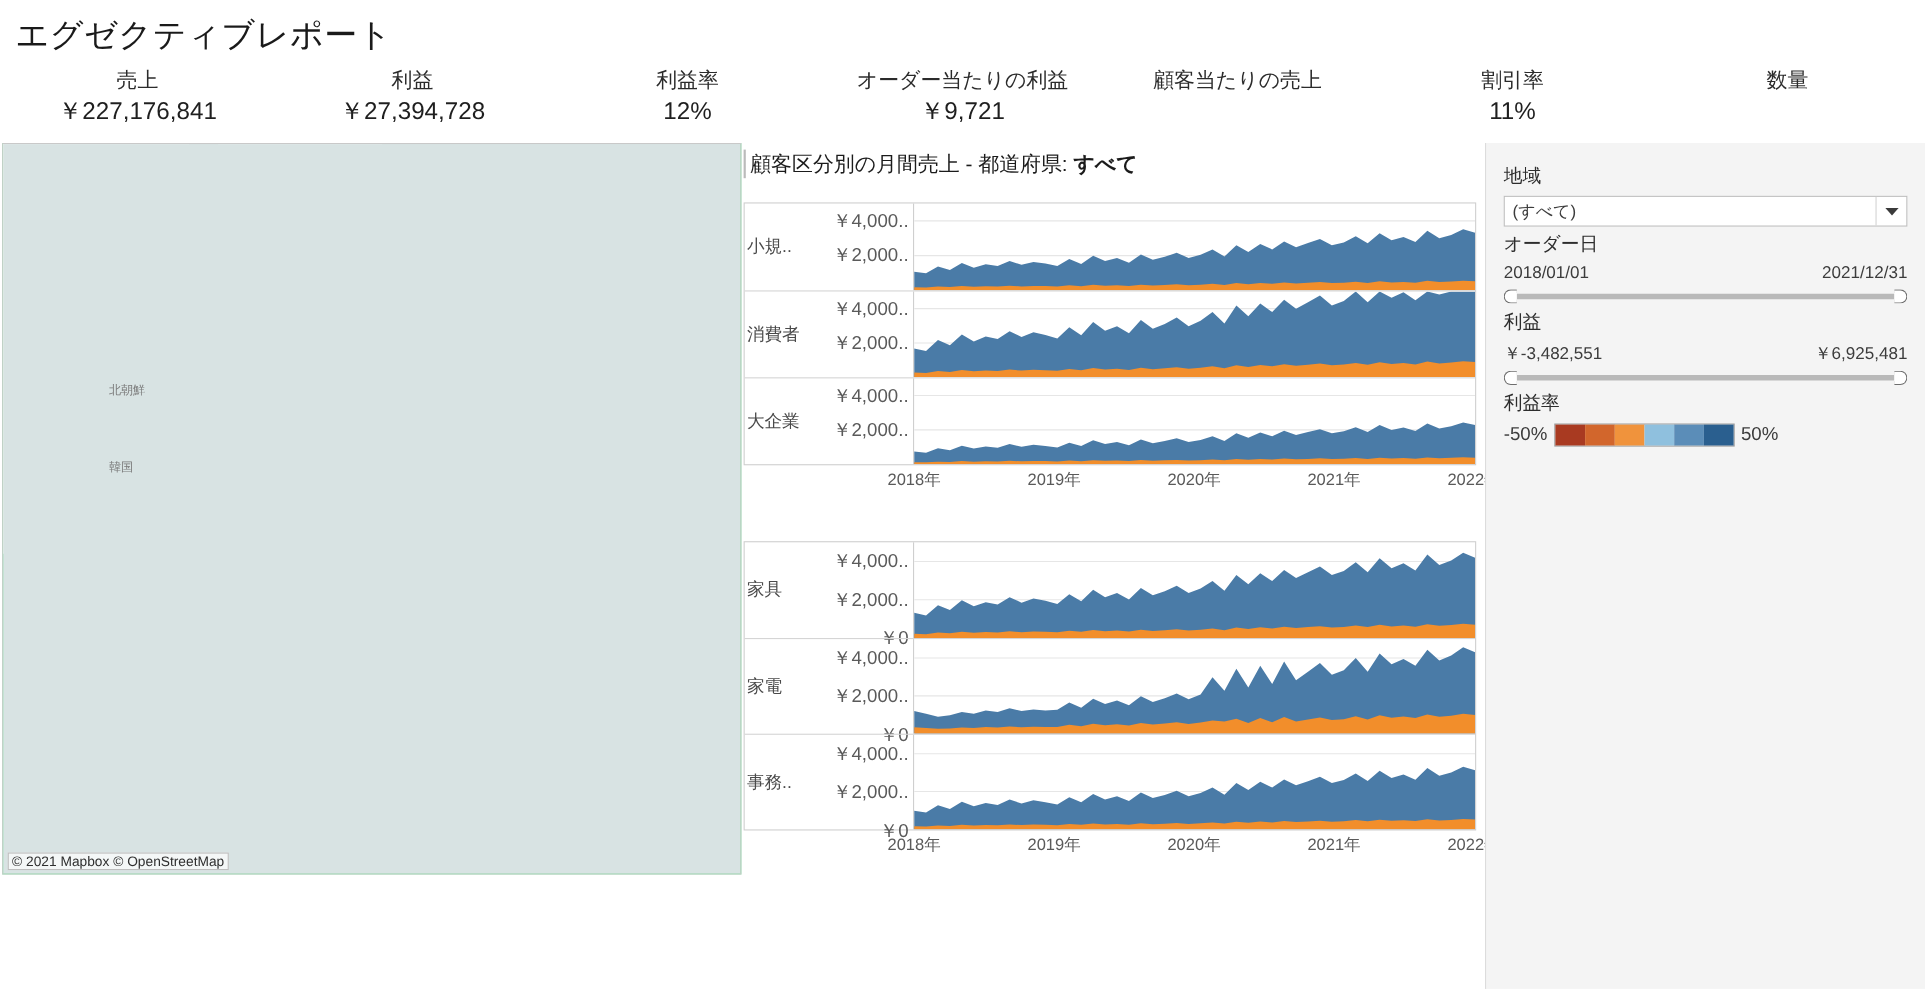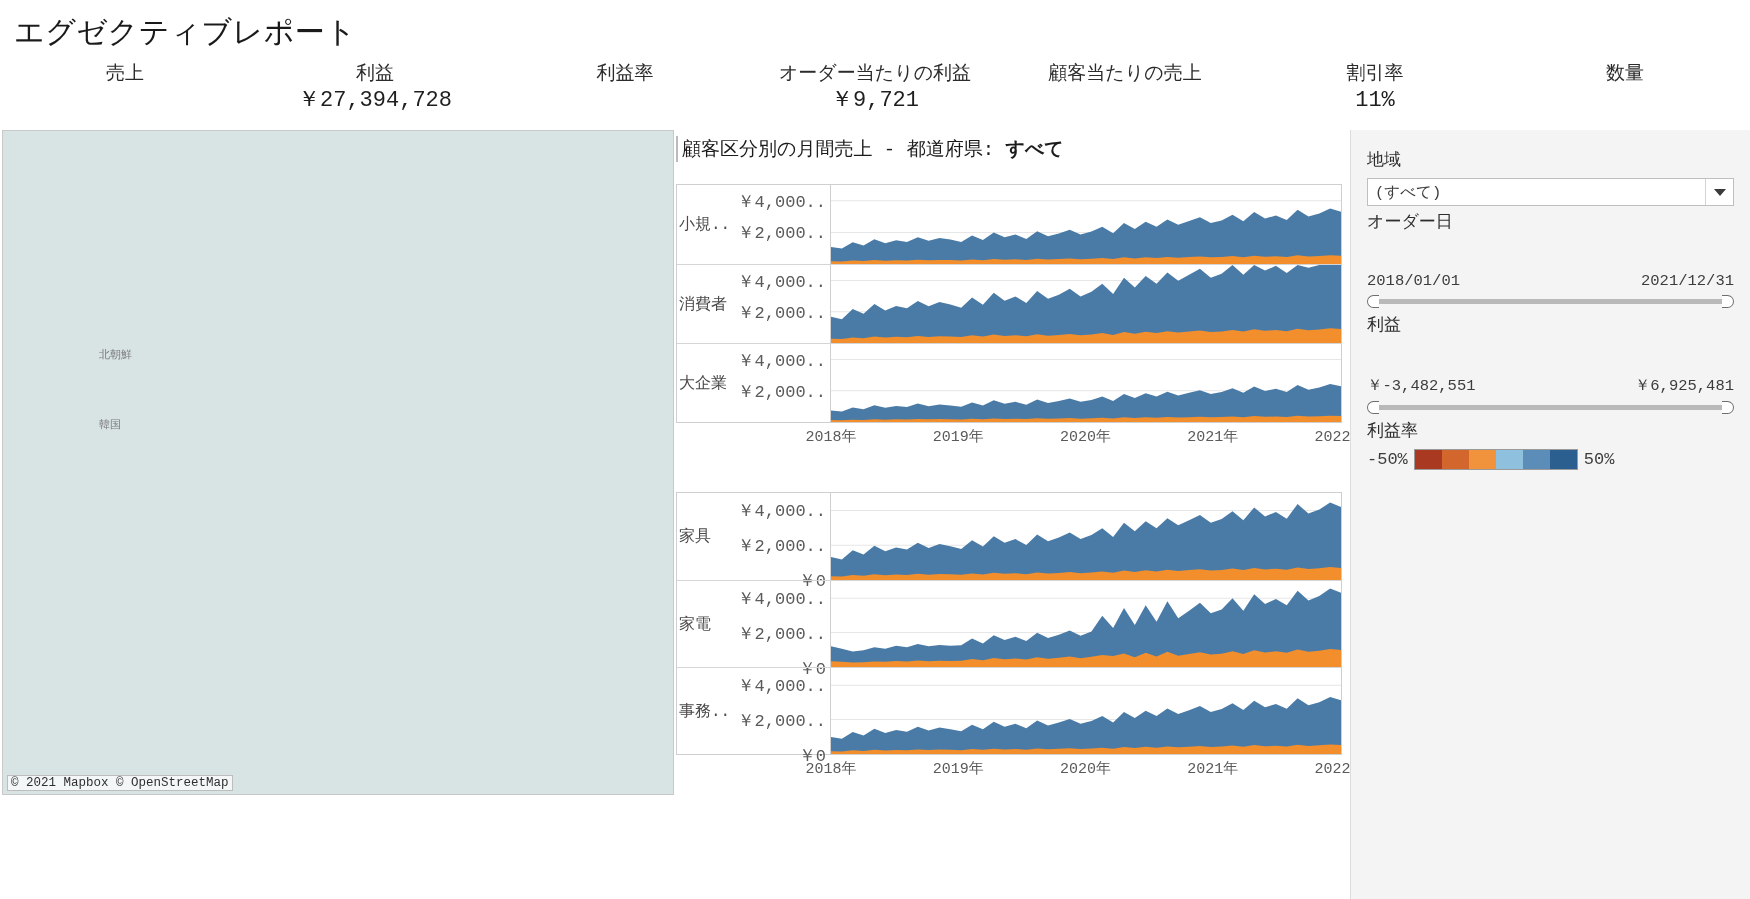--- a/index.html
+++ b/index.html
@@ -4,21 +4,21 @@
 <title>Executive Report Dashboard</title>
 <style>
   * { box-sizing: border-box; }
   html, body {
     margin: 0; padding: 0;
     width: 1750px; height: 899px;
     background: #ffffff;
     font-family: "Liberation Sans", "DejaVu Sans", sans-serif;
     overflow: hidden;
   }
-  #root { position: relative; width: 1750px; height: 899px; background:#fff;font-family:Liberation Mono, monospace; }
+  #root { position: relative; width: 1750px; height: 899px; background:#fff; }
 
   
   .dash-title {
     position: absolute; left: 14px; top: 12px;
     font-size: 30px; color: #1a1a1a; letter-spacing: .5px;
     white-space: nowrap;
   }
 
   
   .kpi-strip {
@@ -95,54 +95,56 @@
   }
   .select-val { font-size: 15.5px; color:#3c3c3c; padding-left: 7px; }
   .select-arrow {
     position:absolute; right:0; top:0; bottom:0; width: 28px;
     border-left: 1px solid #d4d4d4;
     display:flex; align-items:center; justify-content:center;
   }
   .caret { width:0;height:0;border-left:6px solid transparent;border-right:6px solid transparent;border-top:7px solid #3a3a3a; }
 
   .range-row { display:flex; justify-content:space-between; margin-top: 2px; }
-  .range-row span { font-size: 15.5px; color:#3c3c3c; white-space: nowrap; margin-top: 32px; }
+  .range-row span { font-size: 15.5px; color:#3c3c3c; white-space: nowrap; }
   .slider { position: relative; height: 16px; margin-top: 3px; }
   .slider-track {
     position:absolute; left: 8px; right: 8px; top: 6px; height: 5px;
     background:#b9b9b9; border-radius: 3px;
   }
   .handle {
     position:absolute; top: 2px; width: 12px; height: 13px;
     border: 1.6px solid #6e6e6e; background:#fff;
   }
   .handle.left  { left: 0;  border-radius: 7px 0 0 7px; border-right: none; }
   .handle.right { right: 0; border-radius: 0 7px 7px 0; border-left: none; }
 
-  .legend-row { display:flex; align-items:center; margin-top: 6px; }
+  .legend-row { display:flex; align-items:flex-start; margin-top: 6px; }
   .legend-end { font-size: 17px; color:#3c3c3c; white-space: nowrap; }
   .legend-ramp { display:flex; margin: 0 6px; border: 1px solid #9a9a9a; }
   .legend-ramp i { display:block; width: 27px; height: 19px; }
 </style>
 </head>
 <body>
 <div id="root">
 
 <div class="dash-title">エグゼクティブレポート</div>
 
 <div class="kpi-strip">
   <div class="kpi">
     <div class="kpi-label">売上</div>
+    <div class="kpi-value">￥227,176,841</div>
   </div>
   <div class="kpi">
     <div class="kpi-label">利益</div>
     <div class="kpi-value">￥27,394,728</div>
   </div>
   <div class="kpi">
     <div class="kpi-label">利益率</div>
+    <div class="kpi-value">12%</div>
   </div>
   <div class="kpi">
     <div class="kpi-label">オーダー当たりの利益</div>
     <div class="kpi-value">￥9,721</div>
   </div>
   <div class="kpi">
     <div class="kpi-label">顧客当たりの売上</div>
   </div>
   <div class="kpi">
     <div class="kpi-label">割引率</div>

